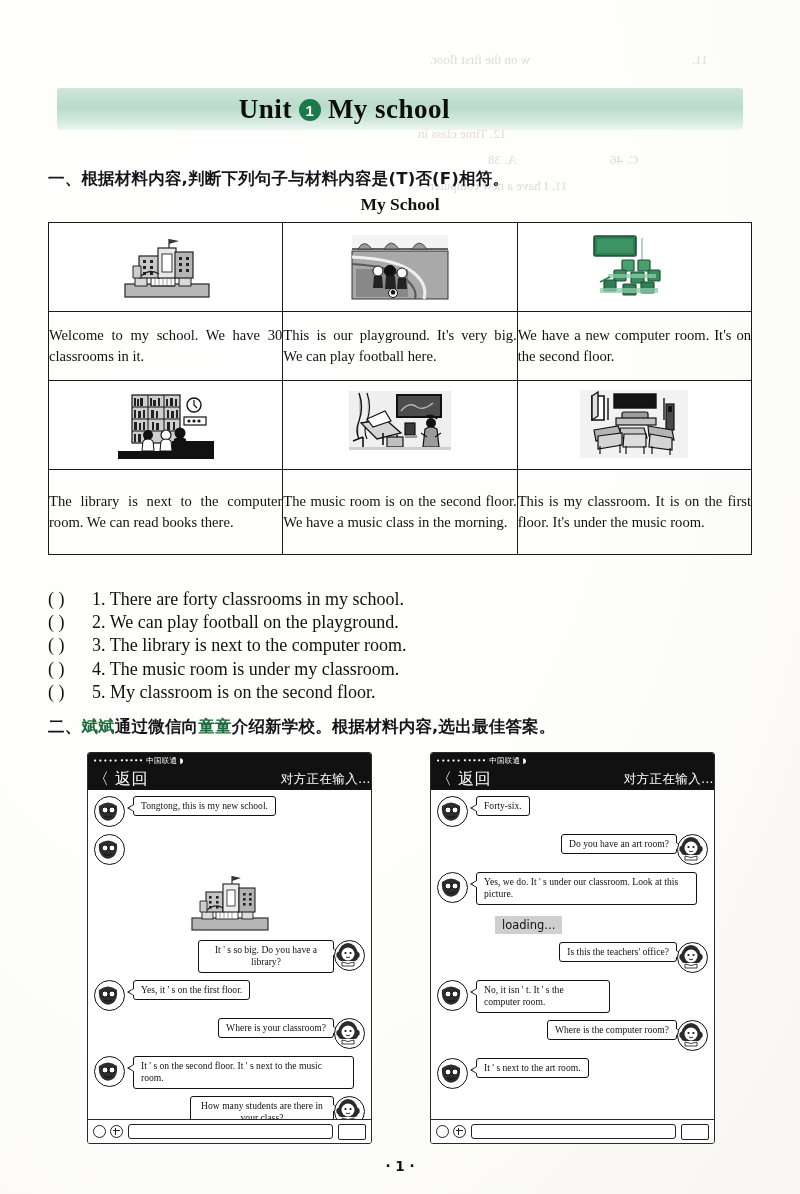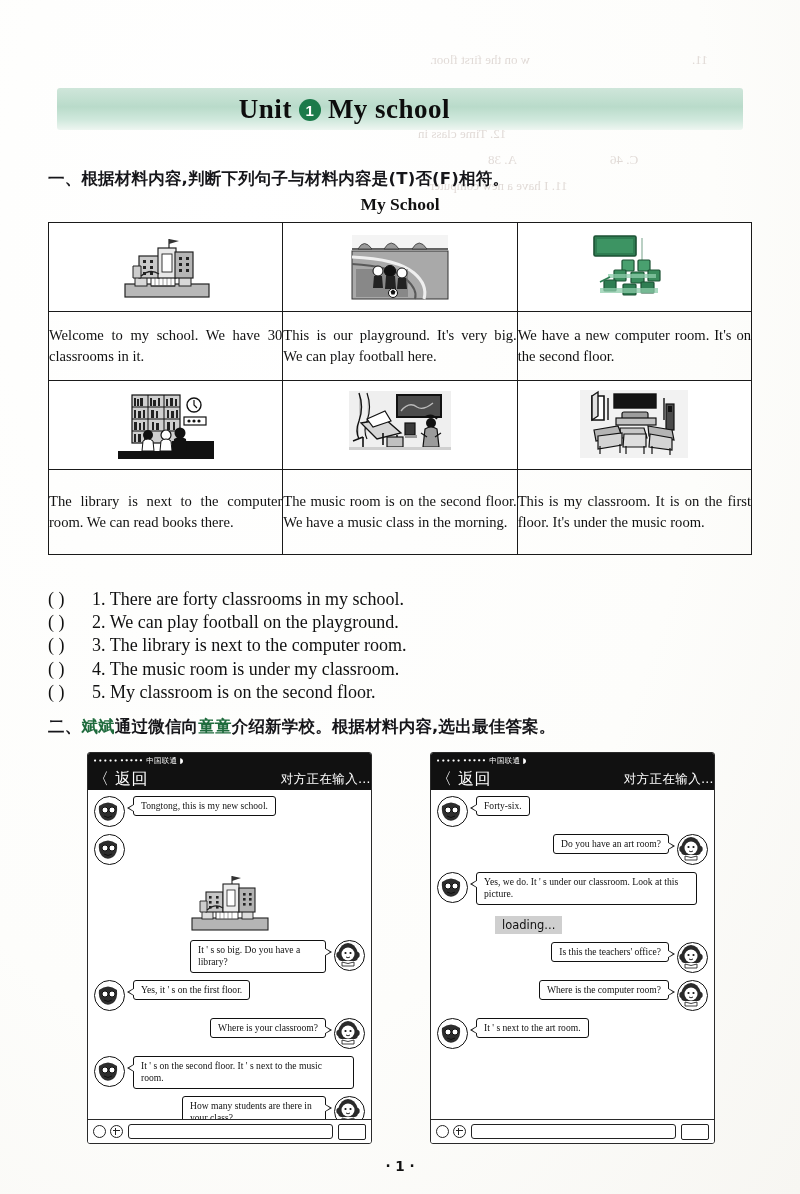--- a/index.html
+++ b/index.html
@@ -120,21 +120,21 @@
   .av{
     width:29px;height:29px;border-radius:50%;flex:0 0 29px;
     border:1.6px solid #111;background:#fff;position:relative;overflow:hidden;
   }
   .bub{
     position:relative;border:1.4px solid #111;border-radius:3px;
     background:#fff;padding:3px 7px;font-size:9.6px;line-height:12.4px;
     font-family:"Liberation Serif", serif;max-width:205px;
   }
   .row:not(.right) .bub{margin-left:8px;}
-  .row.right .bub{margin-right:8px;}
+  .row.right .bub{text-align:center;}
   .bub:before{
     content:"";position:absolute;top:7px;width:0;height:0;
     border-top:4px solid transparent;border-bottom:4px solid transparent;
   }
   .row:not(.right) .bub:before{left:-7px;border-right:7px solid #111;}
   .row.right .bub:before{right:-7px;border-left:7px solid #111;}
   .bub:after{
     content:"";position:absolute;top:7px;width:0;height:0;
     border-top:4px solid transparent;border-bottom:4px solid transparent;
   }
@@ -640,20 +640,33 @@
               <circle cx="21.5" cy="14" r="3.2" fill="#2a2a2a"></circle>
               <circle cx="13" cy="13" r="6.5" fill="#fff"></circle>
               <circle cx="10.5" cy="12" r="1.1" fill="#111"></circle>
               <circle cx="15.5" cy="12" r="1.1" fill="#111"></circle>
               <path d="M11 16 q2 1.6 4 0" stroke="#111" stroke-width=".9" fill="none"></path>
               <path d="M7 21 q6 3 12 0 l0 4 h-12z" fill="#fff" stroke="#111" stroke-width=".8"></path>
             </svg>
         </div>
       </div>
 
+      <div class="row">
+        <div class="av">
+          <svg width="26" height="26" viewBox="0 0 26 26">
+              <circle cx="13" cy="13" r="12" fill="#fff"></circle>
+              <path d="M4 9 q9 -7 18 0 q1 9 -4 13 q-6 4 -11 -1 q-4 -5 -3 -12z" fill="#2d2d2d"></path>
+              <circle cx="10" cy="13" r="3" fill="#fff" stroke="#111" stroke-width="1"></circle>
+              <circle cx="17" cy="13" r="3" fill="#fff" stroke="#111" stroke-width="1"></circle>
+              <path d="M13 13 h1" stroke="#111" stroke-width="1"></path>
+              <path d="M9 19 q4 3 8 0" stroke="#111" stroke-width="1" fill="none"></path>
+            </svg>
+        </div>
+        <div class="bub" style="max-width:118px;">No, it isn ' t. It ' s the computer room.</div>
+      </div>
 
       <div class="row right">
         <div class="bub">Where is the computer room?</div>
         <div class="av">
           <svg width="26" height="26" viewBox="0 0 26 26">
               <circle cx="13" cy="13" r="12" fill="#fff"></circle>
               <path d="M3 12 q3 -10 10 -10 q7 0 10 10 q1 7 -3 8 l-14 0 q-4 -1 -3 -8z" fill="#2a2a2a"></path>
               <circle cx="4.5" cy="14" r="3.2" fill="#2a2a2a"></circle>
               <circle cx="21.5" cy="14" r="3.2" fill="#2a2a2a"></circle>
               <circle cx="13" cy="13" r="6.5" fill="#fff"></circle>

